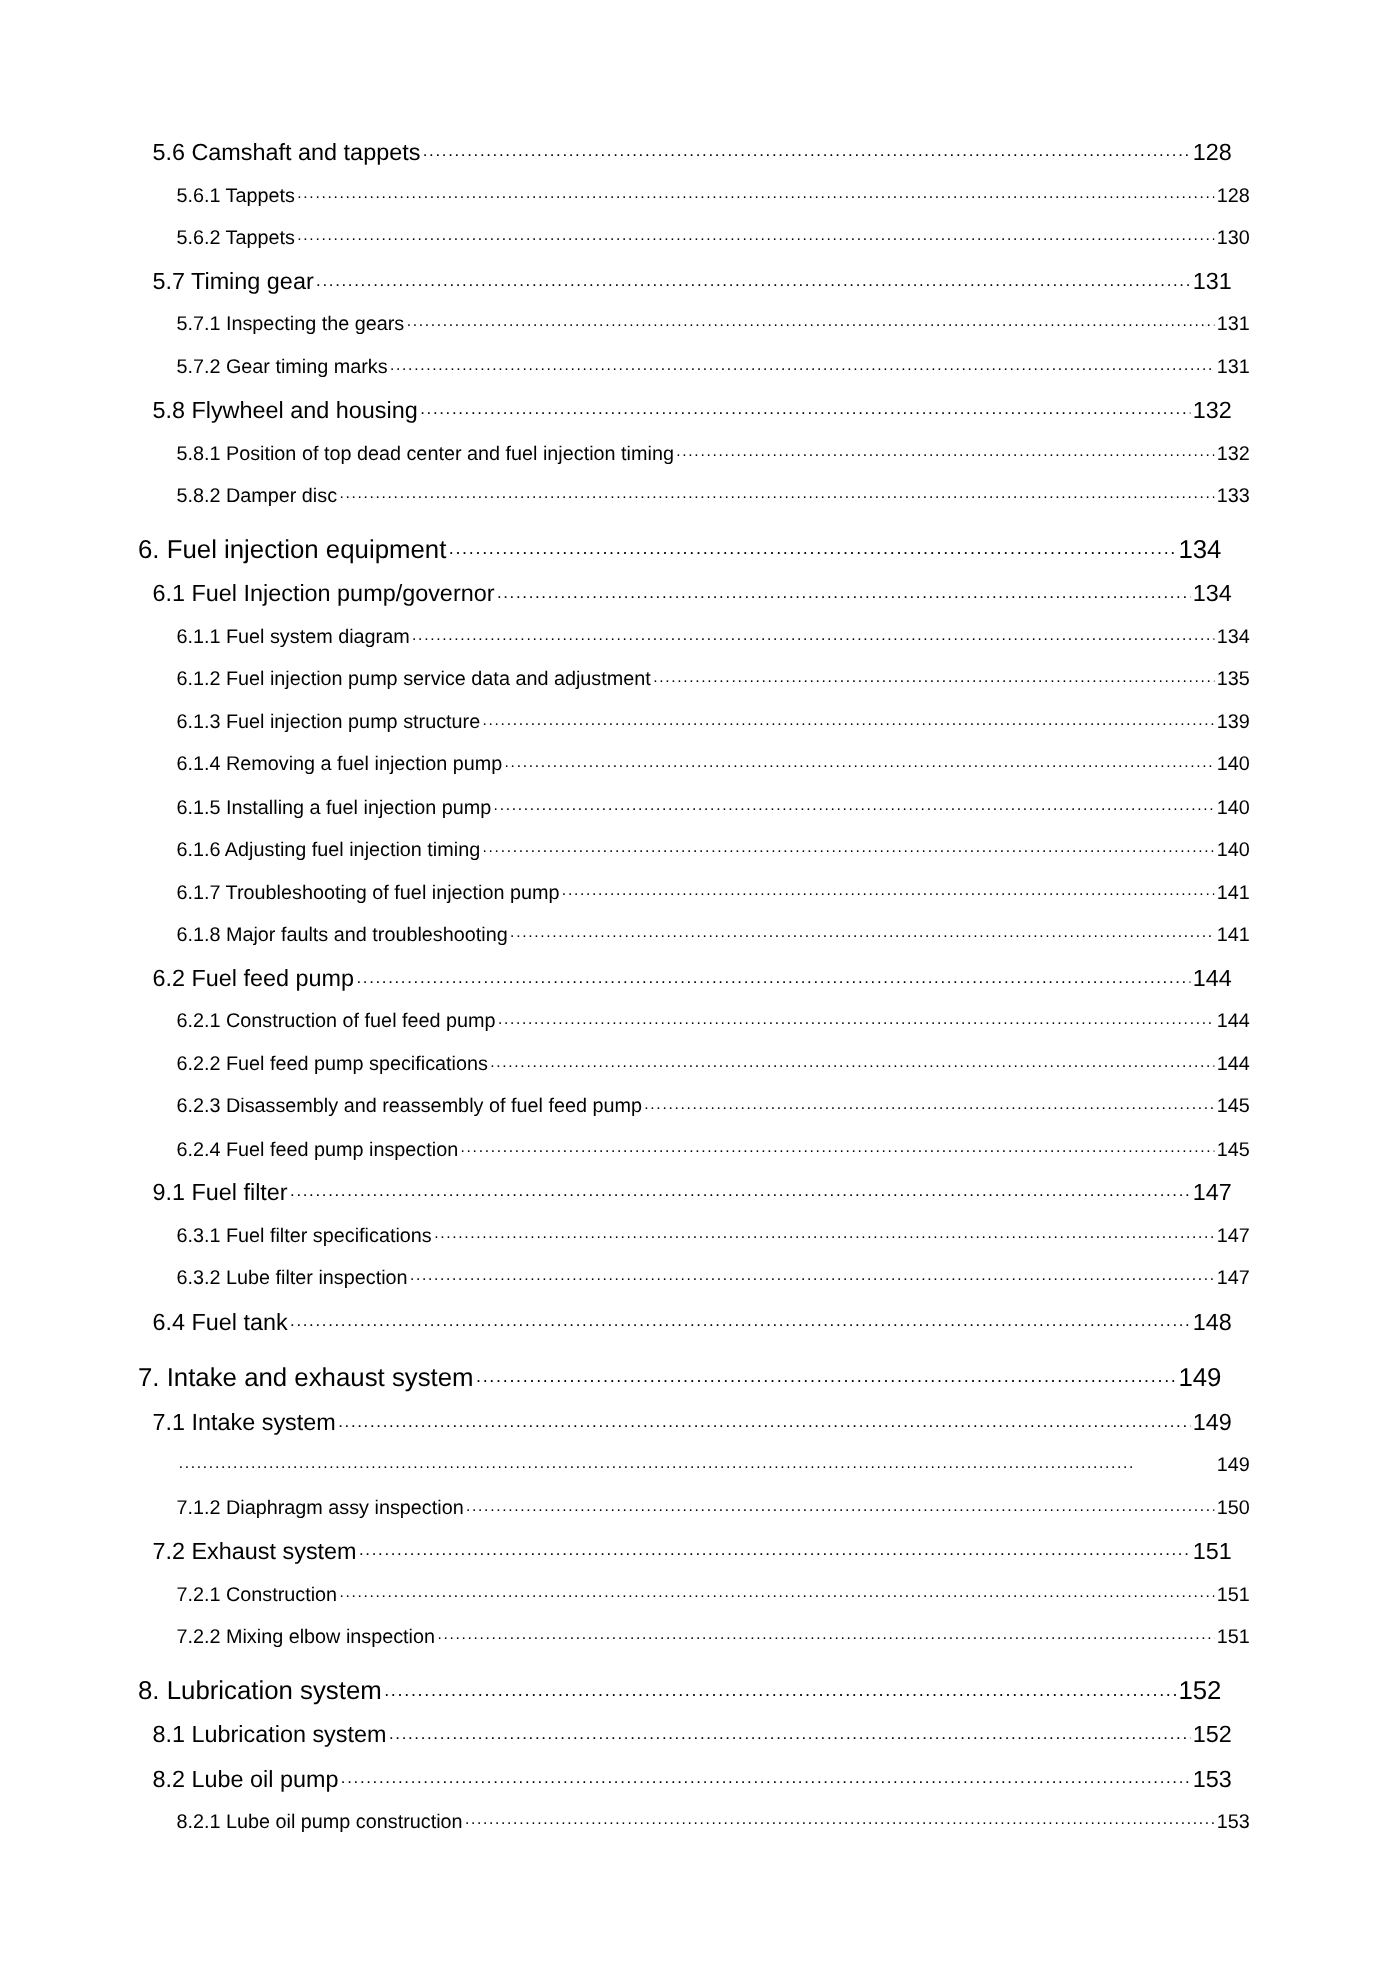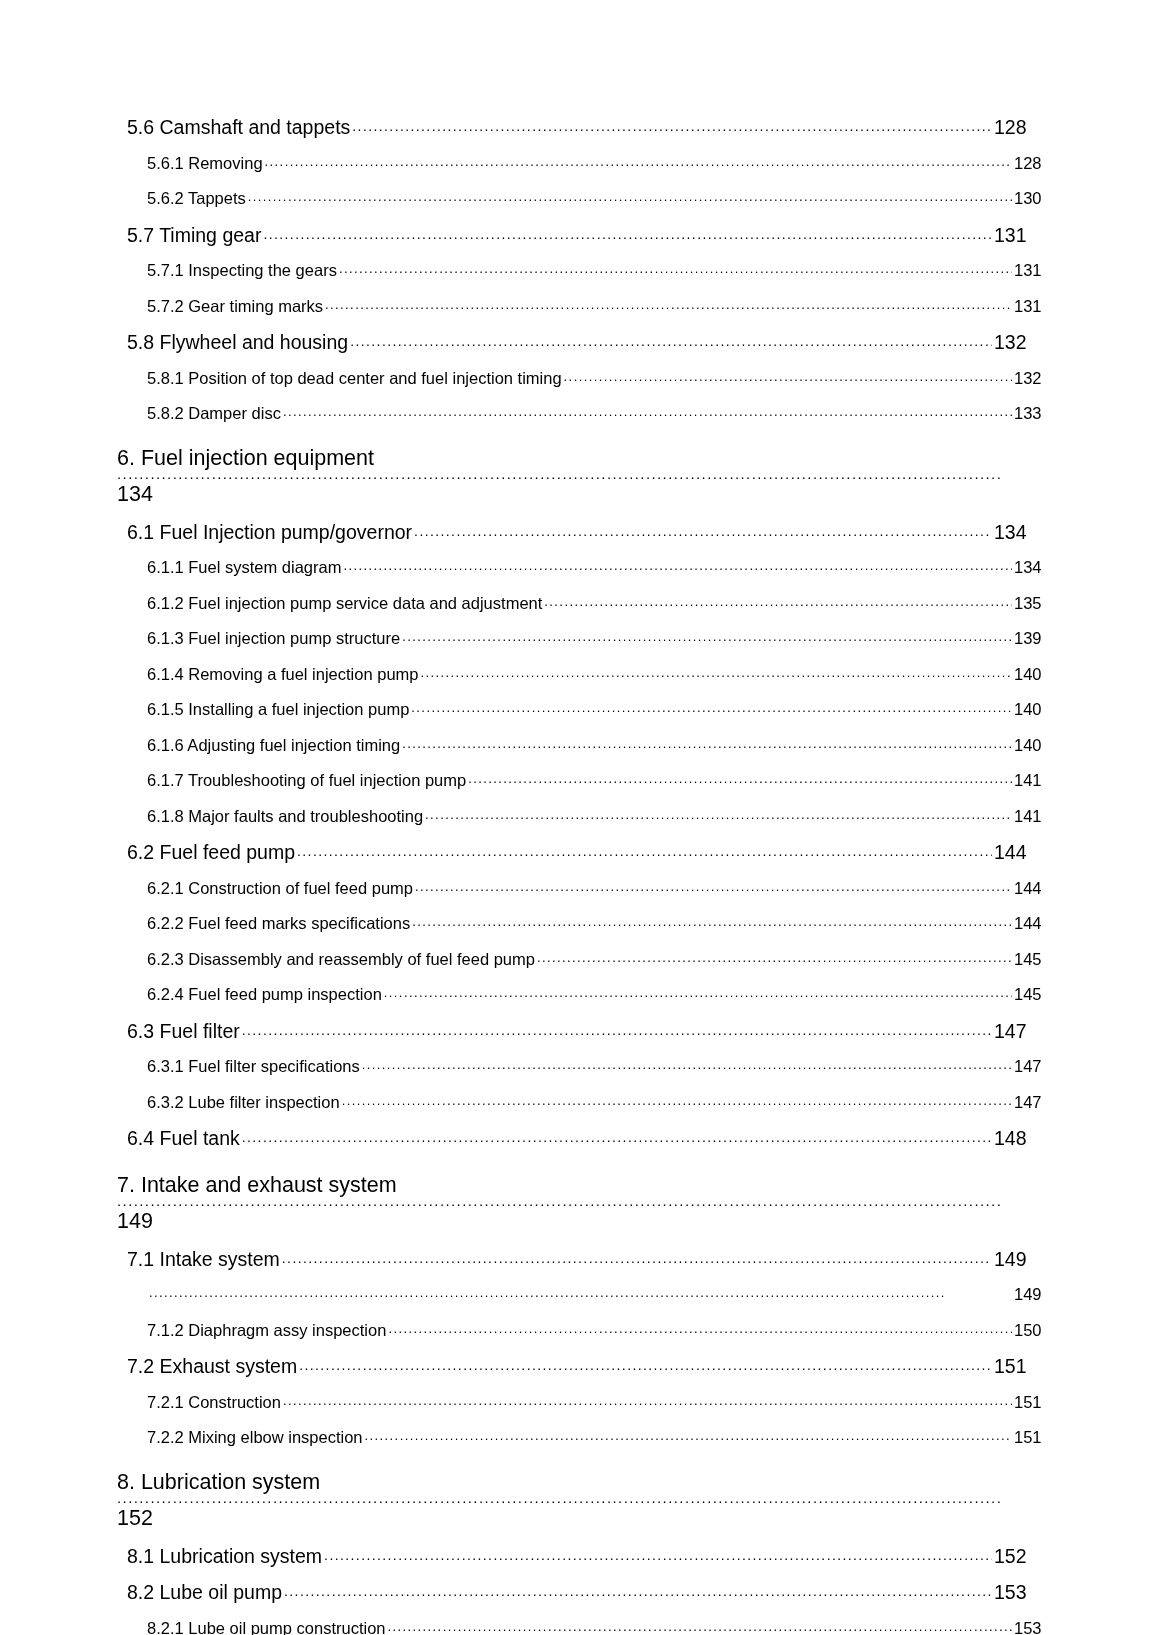--- a/index.html
+++ b/index.html
@@ -48,21 +48,20 @@
     text-align: left;
   }
 
   
   .lvl1 {
     font-size: 21.5px;
     line-height: 1;
     padding-left: 0px;
     margin-top: 24px;
     margin-bottom: 17px;
-    flex-direction: column;
   }
   .lvl1 .page-num { width: 48px; font-size: 21.5px; }
   .lvl1 .dots { font-size: 15px; }
 
   
   .lvl2 {
     font-size: 19.5px;
     line-height: 1;
     padding-left: 12px;
     margin-bottom: 17px;
@@ -86,21 +85,21 @@
 <body>
 
 <div class="page">
   <div class="toc" id="toc-root">
       <div class="entry lvl2">
         <span class="label">5.6 Camshaft and tappets</span>
         <span class="dots">...............................................................................................................................................................</span>
         <span class="page-num">128</span>
       </div>
       <div class="entry lvl3">
-        <span class="label">5.6.1 Removing</span>
+        <span class="label">5.6.1 Tappets</span>
         <span class="dots">...............................................................................................................................................................</span>
         <span class="page-num">128</span>
       </div>
       <div class="entry lvl3">
         <span class="label">5.6.2 Tappets</span>
         <span class="dots">...............................................................................................................................................................</span>
         <span class="page-num">130</span>
       </div>
       <div class="entry lvl2">
         <span class="label">5.7 Timing gear</span>
@@ -186,36 +185,36 @@
         <span class="label">6.2 Fuel feed pump</span>
         <span class="dots">...............................................................................................................................................................</span>
         <span class="page-num">144</span>
       </div>
       <div class="entry lvl3">
         <span class="label">6.2.1 Construction of fuel feed pump</span>
         <span class="dots">...............................................................................................................................................................</span>
         <span class="page-num">144</span>
       </div>
       <div class="entry lvl3">
-        <span class="label">6.2.2 Fuel feed marks specifications</span>
+        <span class="label">6.2.2 Fuel feed pump specifications</span>
         <span class="dots">...............................................................................................................................................................</span>
         <span class="page-num">144</span>
       </div>
       <div class="entry lvl3">
         <span class="label">6.2.3 Disassembly and reassembly of fuel feed pump</span>
         <span class="dots">...............................................................................................................................................................</span>
         <span class="page-num">145</span>
       </div>
       <div class="entry lvl3">
         <span class="label">6.2.4 Fuel feed pump inspection</span>
         <span class="dots">...............................................................................................................................................................</span>
         <span class="page-num">145</span>
       </div>
       <div class="entry lvl2">
-        <span class="label">6.3 Fuel filter</span>
+        <span class="label">9.1 Fuel filter</span>
         <span class="dots">...............................................................................................................................................................</span>
         <span class="page-num">147</span>
       </div>
       <div class="entry lvl3">
         <span class="label">6.3.1 Fuel filter specifications</span>
         <span class="dots">...............................................................................................................................................................</span>
         <span class="page-num">147</span>
       </div>
       <div class="entry lvl3">
         <span class="label">6.3.2 Lube filter inspection</span>

